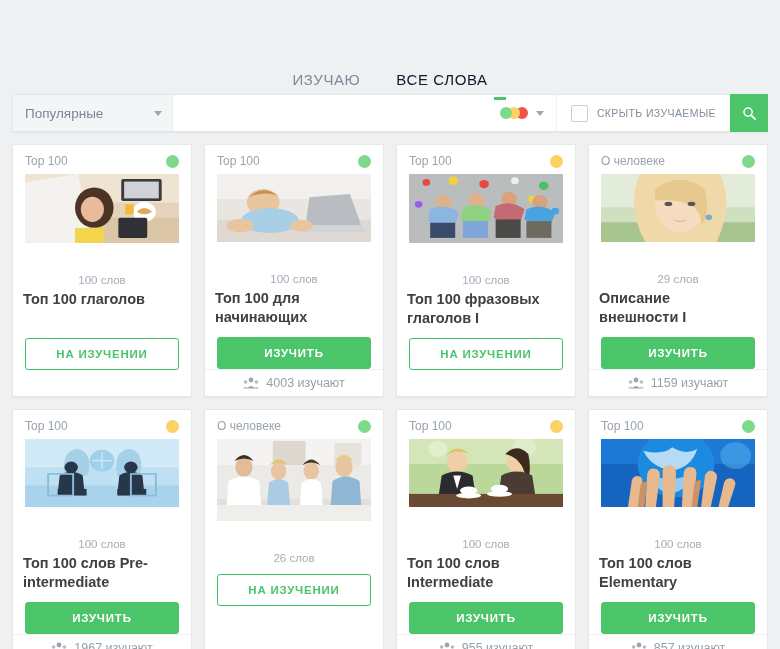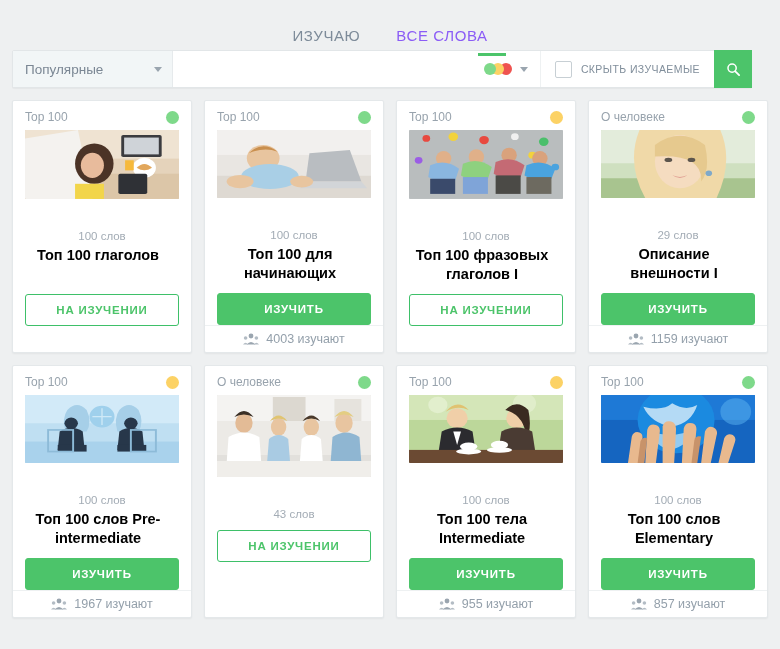--- a/index.html
+++ b/index.html
@@ -17,40 +17,41 @@
 
   
   .tabbar {
     height: 44px;
     display: flex;
     justify-content: center;
     align-items: flex-start;
     gap: 0px;
     padding-top: 27px;
     box-sizing: border-box;
+    margin-top: 44px;
   }
   .tab {
     font-size: 15px;
     letter-spacing: 0.6px;
     padding: 0 18px 9px 18px;
     cursor: pointer;
     color: #7d8b99;
     border-bottom: 3px solid #cfd6da;
     background: transparent;
     font-family: "Liberation Sans", sans-serif;
   }
   .tab.active {
-    color: #8b5cf6;
+    color: #0f172a;
     border-bottom: 3px solid #4cc46a;
     font-weight: normal;
   }
 
   
   .searchbar {
-    margin: 6px 28px 0 12px;
+    margin: 6px 12px 0 12px;
     height: 36px;
     background: #ffffff;
     border: 1px solid #e2e6e8;
     border-radius: 2px;
     display: flex;
     align-items: stretch;
     box-shadow: 0 1px 1px rgba(0,0,0,0.04);
   }
   .select-wrap {
     width: 160px;
@@ -189,24 +190,24 @@
   .thumb svg { display: block; width: 100%; height: 100%; }
 
   .words {
     text-align: center;
     font-size: 11.5px;
     color: #a3acb5;
     padding: 7px 0 2px 0;
     margin-top: 24px;
   }
   .card-title {
-    text-align: center;
+    text-align: left;
     font-size: 14.5px;
     font-weight: bold;
-    color: #000000;
+    color: #404040;
     line-height: 19px;
     padding: 2px 18px 0 10px;
     min-height: 40px;
   }
   .btn-wrap {
     padding: 8px 12px 0 12px;
     display: flex;
     justify-content: center;
     text-align: center;
   }
@@ -523,21 +524,21 @@
           <path d="M88 44 q10 -8 20 0 l2 24 l-24 0 z" fill="#ffffff"></path>
         </g>
         <g>
           <ellipse cx="132" cy="28" rx="9" ry="10" fill="#e8c5a0"></ellipse>
           <path d="M122 22 q10 -12 20 0 q-10 -5 -20 0" fill="#e3cd82"></path>
           <path d="M120 42 q14 -9 28 0 l2 26 l-32 0 z" fill="#8fb6d2"></path>
         </g>
         <rect x="0" y="66" width="160" height="16" fill="#f0eeea"></rect>
       </svg>
     </div>
-    <div class="words">43 слов</div>
+    <div class="words">26 слов</div>
     <div class="btn-wrap">
       <div class="btn outline">НА ИЗУЧЕНИИ</div>
     </div>
     <div class="card-foot empty"></div>
   </div>
 
   <div class="card">
     <div class="card-head">
       <span class="card-cat">Top 100</span>
       <span class="status-dot yellow"></span>
@@ -562,21 +563,21 @@
         <rect x="0" y="66" width="160" height="16" fill="#6b4a33"></rect>
         <g fill="#ffffff">
           <ellipse cx="62" cy="62" rx="9" ry="5"></ellipse>
           <ellipse cx="94" cy="60" rx="9" ry="5"></ellipse>
           <ellipse cx="62" cy="68" rx="13" ry="3.4"></ellipse>
           <ellipse cx="94" cy="66" rx="13" ry="3.4"></ellipse>
         </g>
       </svg>
     </div>
     <div class="words">100 слов</div>
-    <div class="card-title">Топ 100 тела Intermediate</div>
+    <div class="card-title">Топ 100 слов Intermediate</div>
     <div class="btn-wrap">
       <div class="btn filled">ИЗУЧИТЬ</div>
     </div>
     <div class="card-foot">
       <span class="people-icon">
         <svg width="16" height="12" viewBox="0 0 16 12">
           <circle cx="8" cy="3" r="2.4" fill="#9aa5af"></circle>
           <path d="M3.6 11.5 q4.4 -5 8.8 0 z" fill="#9aa5af"></path>
           <circle cx="2.6" cy="5" r="1.8" fill="#b3bcc4"></circle>
           <path d="M0 11.5 q2.6 -3.6 5.2 0 z" fill="#b3bcc4"></path>

